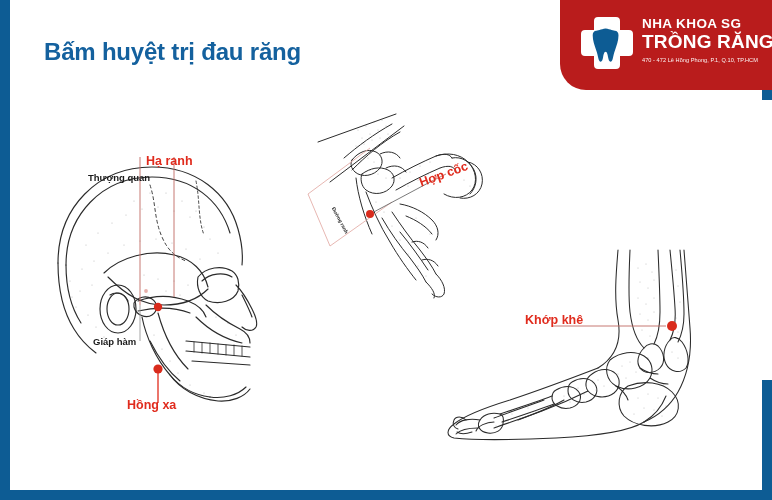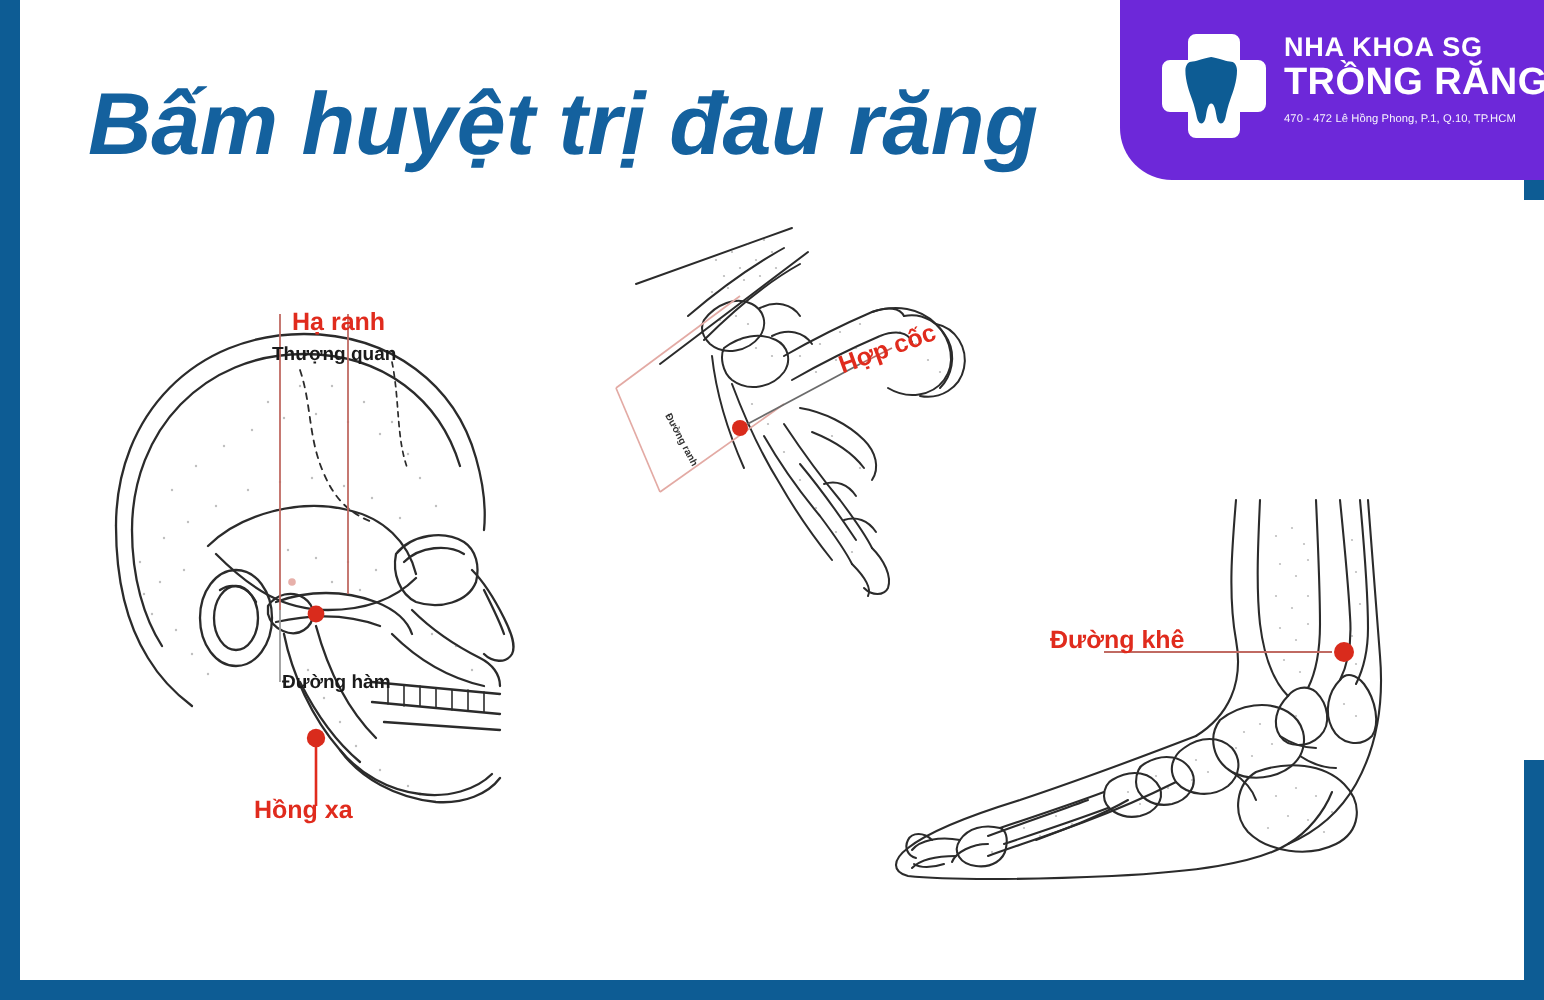--- a/index.html
+++ b/index.html
@@ -27,21 +27,21 @@
   .frame-right  { right: 0; bottom: 0; width: 10px; height: 120px; }
   .frame-top-right { right: 0; top: 0; width: 10px; height: 100px; }
 
   
   .header-banner {
     position: absolute;
     top: 0;
     right: 0;
     width: 212px;
     height: 90px;
-    background: #6d28d9;
+    background: #b91c1c;
     border-bottom-left-radius: 26px;
   }
   .logo-wrap {
     position: absolute;
     left: 18px;
     top: 14px;
     width: 58px;
     height: 58px;
   }
   .brand-text {
@@ -71,26 +71,25 @@
     margin-top: 4px;
     white-space: nowrap;
     opacity: 0.95;
   }
 
   
   .main-title {
     position: absolute;
     left: 44px;
     top: 38px;
-    font-size: 44px;
+    font-size: 24px;
     font-weight: bold;
     color: #14619e;
     letter-spacing: -0.2px;
     white-space: nowrap;
-    font-style: italic;
   }
 
   
   .panel { position: absolute; }
   #panel-skull { left: 46px;  top: 145px; width: 230px; height: 285px; }
   #panel-hand  { left: 300px; top: 108px; width: 200px; height: 195px; }
   #panel-foot  { left: 432px; top: 250px; width: 310px; height: 195px; }
 
   .panel svg { display: block; width: 100%; height: 100%; overflow: visible; }
 
@@ -102,21 +101,20 @@
   }
   .label-red {
     color: #e02b1d;
     font-weight: bold;
     font-size: 12.5px;
   }
   .label-black {
     color: #1a1a1a;
     font-weight: bold;
     font-size: 9.5px;
-    margin-left: 48px;
   }
   .label-rot {
     transform: rotate(-20deg);
     transform-origin: left center;
   }
   .label-tiny-rot {
     font-size: 5px;
     color: #333;
     font-weight: bold;
     transform: rotate(62deg);
@@ -278,21 +276,21 @@
       <path d="M112 224 L112 258" stroke="#e02b1d" stroke-width="1.3" fill="none"></path>
 
       <circle cx="100" cy="146" r="1.9" fill="#e7b0aa"></circle>
       <circle cx="112" cy="162" r="4.2" fill="#d92b1c"></circle>
       <circle cx="112" cy="224" r="4.6" fill="#d92b1c"></circle>
     </svg>
   </div>
 
   <div class="label label-red" id="lbl-ha-quan">Hạ ranh</div>
   <div class="label label-black" id="lbl-thuong-quan">Thượng quan</div>
-  <div class="label label-black" id="lbl-khop-ham">Đường hàm</div>
+  <div class="label label-black" id="lbl-khop-ham">Giáp hàm</div>
   <div class="label label-red" id="lbl-giap-xa">Hồng xa</div>
 
   <div class="panel" id="panel-hand">
     <svg viewBox="0 0 200 195" aria-hidden="true">
       <g fill="none" stroke="#2b2b2b" stroke-width="1" stroke-linejoin="round" stroke-linecap="round">
 
         <path d="M18 34 L96 6"></path>
         <path d="M30 74 L104 18"></path>
 
         <path d="M44 50 C58 38 74 26 92 16"></path>
@@ -491,15 +489,15 @@
           <circle cx="246" cy="108" r="0.55"></circle>
           <circle cx="216" cy="108" r="0.55"></circle>
       </g>
 
       <path d="M120 76 L234 76" stroke="#c06a62" stroke-width="0.9" fill="none"></path>
 
       <circle cx="240" cy="76" r="5" fill="#d92b1c"></circle>
     </svg>
   </div>
 
-  <div class="label label-red" id="lbl-thai-khe">Đường khê</div>
+  <div class="label label-red" id="lbl-thai-khe">Khớp khê</div>
 
 </div>
 
 </body></html>

